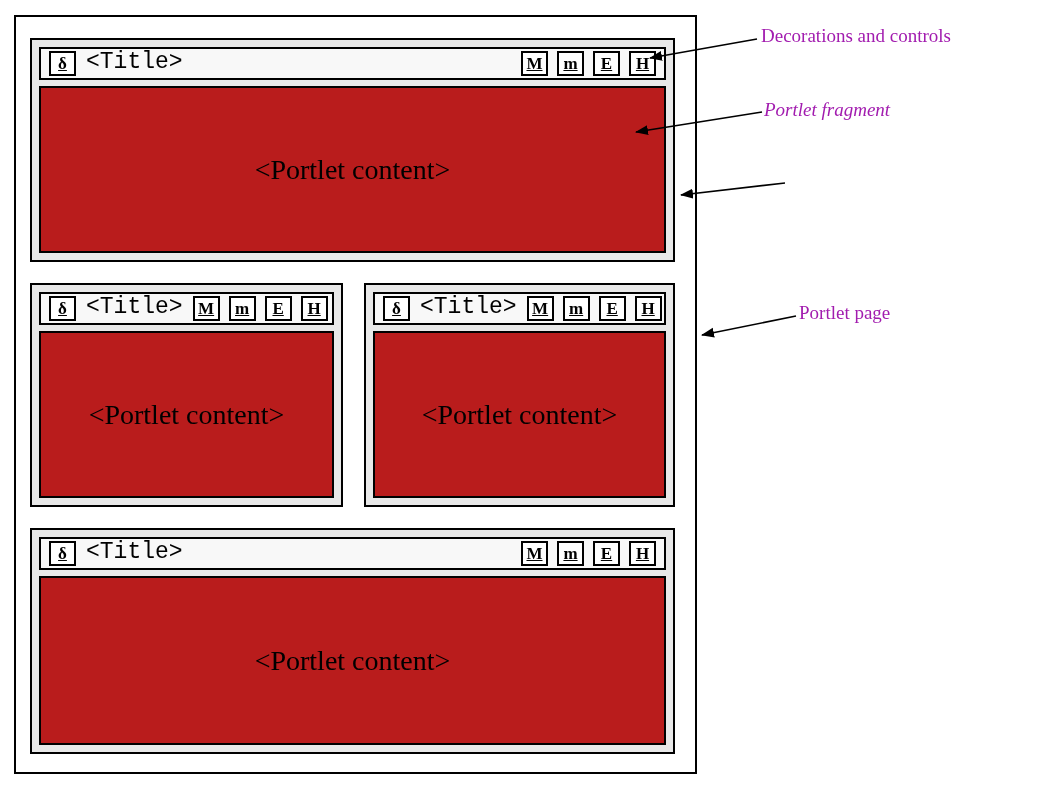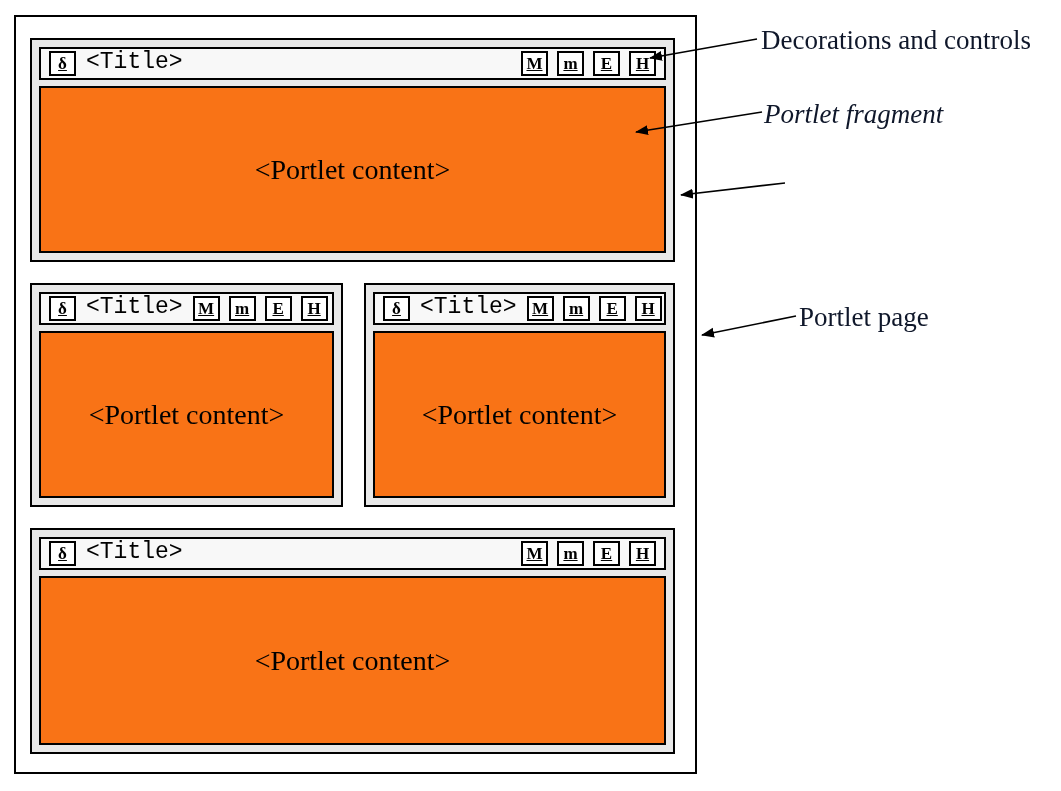--- a/index.html
+++ b/index.html
@@ -74,32 +74,32 @@
   }
   .spacer { flex: 1 1 auto; }
   .controls {
     display: flex;
     gap: 9px;
     align-items: center;
   }
   .pw-content {
     box-sizing: border-box;
     border: 2px solid #000000;
-    background: #f97316;
+    background: #b91c1c;
     margin-top: 6px;
     flex: 1 1 auto;
     display: flex;
     align-items: center;
     justify-content: center;
     font-size: 28px;
   }
   .annotation {
     position: absolute;
-    font-size: 27px;
-    color: #0f172a;
+    font-size: 19px;
+    color: #a21caf;
     white-space: nowrap;
     line-height: 1.1;
   }
   .ann-decorations { left: 761px; top: 26px; }
   .ann-fragment    { left: 764px; top: 100px; font-style: italic; }
   .ann-window      { left: 787px; top: 169px; }
   .ann-page        { left: 799px; top: 303px; }
   .arrow-overlay {
     position: absolute;
     left: 0;

